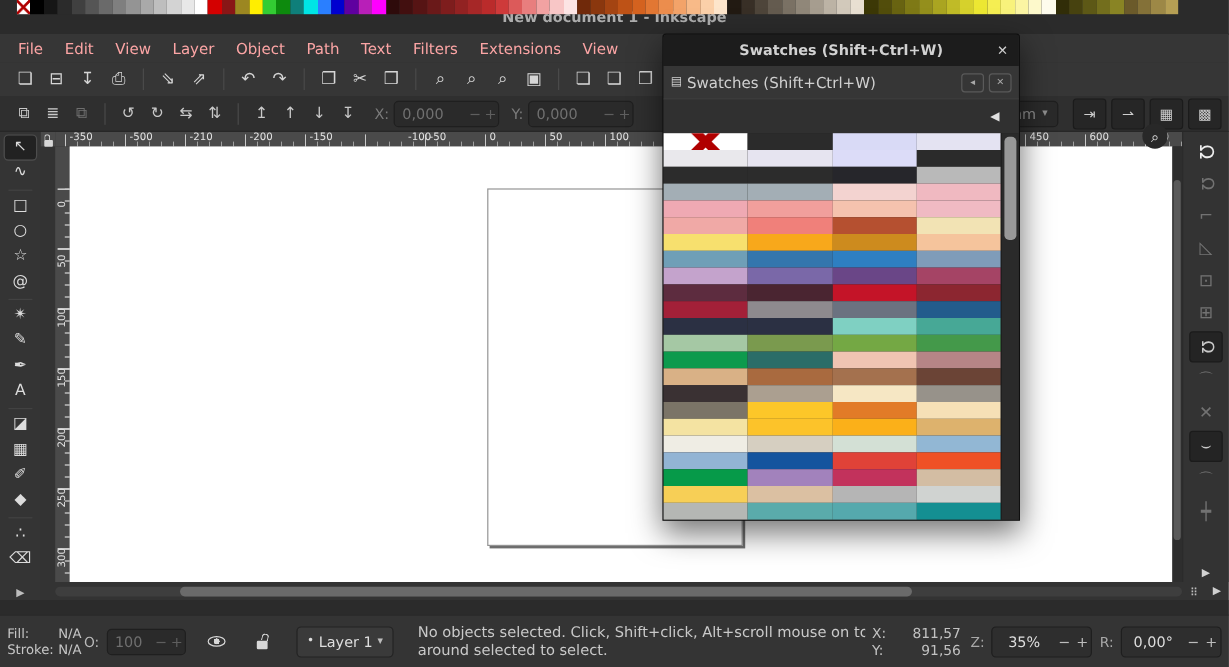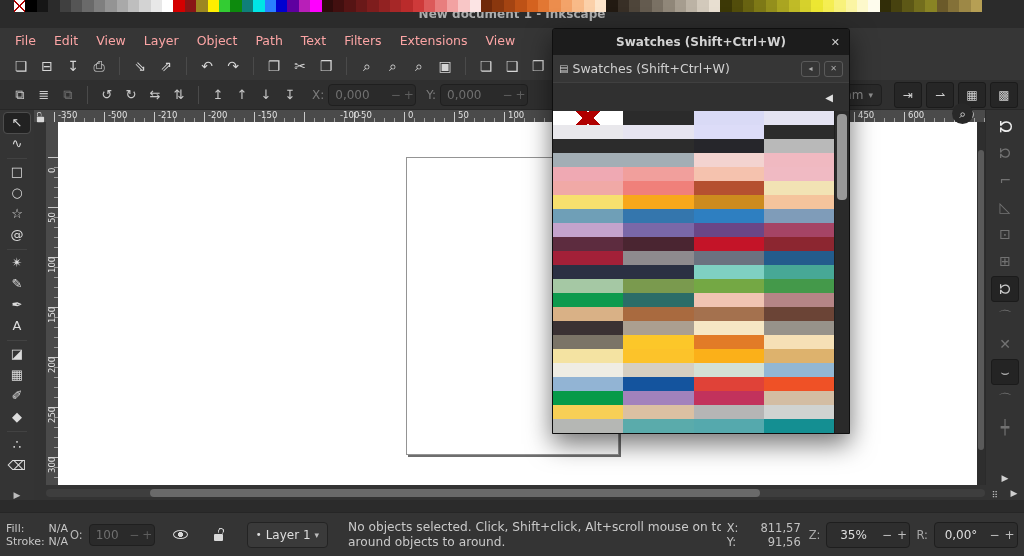--- a/index.html
+++ b/index.html
@@ -443,21 +443,21 @@
   <div class="sb-ibtn">
       <span class="i-lock open"></span>
     </div>
   <div class="layer-btn">
     <span class="dot">•</span>
     <span>Layer 1</span>
     <span class="caret">▾</span>
   </div>
   <div class="msg">
     <div>No objects selected. Click, Shift+click, Alt+scroll mouse on top of objects, or drag</div>
-    <div>around objects to around.</div>
+    <div>around selected to select.</div>
   </div>
   <div class="coords">
     <div>
         <span>X:</span>
         <span>811,57</span>
       </div>
     <div>
         <span>Y:</span>
         <span>91,56</span>
       </div>

